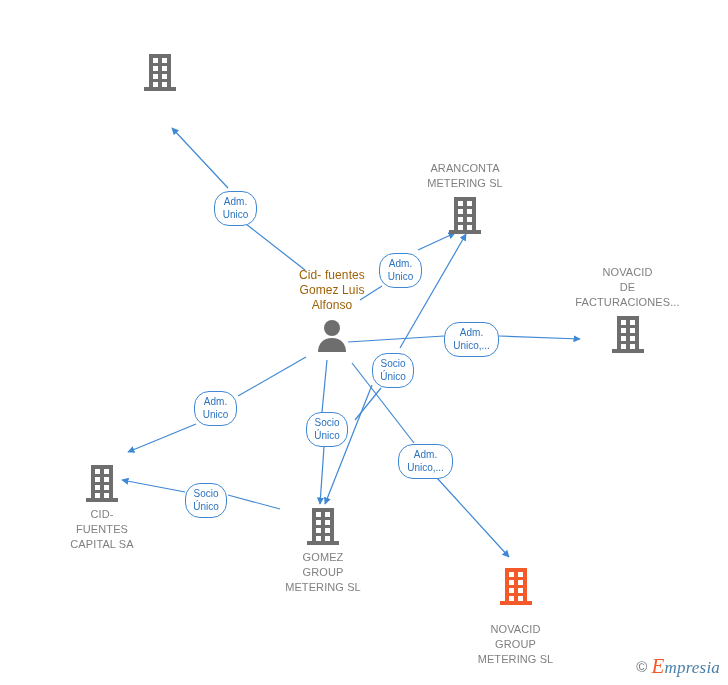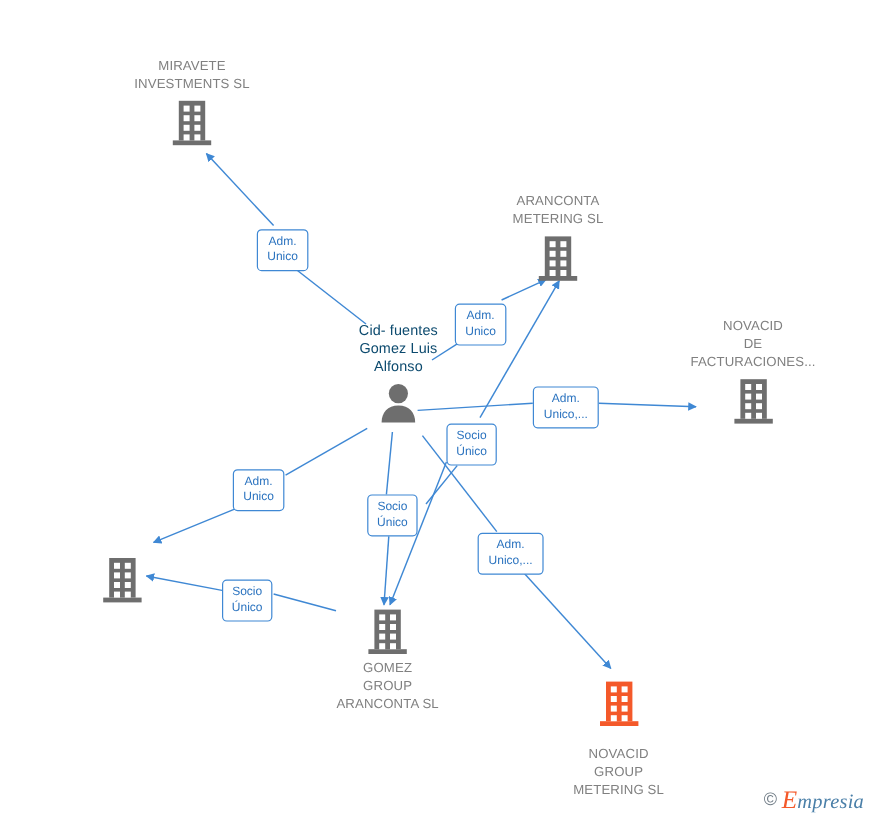--- a/index.html
+++ b/index.html
@@ -18,27 +18,27 @@
   .node{position:absolute;text-align:center;}
   .node-label{
     font-size:11px;
     line-height:15px;
     color:#808080;
     letter-spacing:0.1px;
     white-space:pre-line;
     font-family:"Liberation Sans", sans-serif;
   }
   .node-label.person{
-    font-size:12px;line-height:15px;color:#0c4a6e;
+    font-size:12px;line-height:15px;color:#a16207;
   }
   .icon-wrap{display:flex;justify-content:center;align-items:flex-end;}
   .edge-label{
     position:absolute;
     border:1px solid #3f88d4;
-    border-radius:4px;
+    border-radius:15px;
     background:#ffffff;
     color:#2b73bf;
     font-size:10px;
     line-height:13px;
     text-align:center;
     padding:3px 5px 4px 5px;
     white-space:pre-line;
     box-sizing:border-box;
     font-family:"Liberation Sans", sans-serif;
   }
@@ -93,22 +93,20 @@
 
     <path d="M 352 363 L 414 443"></path>
     <path d="M 437 478 L 509 557" marker-end="url(#arrow)"></path>
 
     <path d="M 280 509 L 228 495"></path>
     <path d="M 185 492 L 122 480" marker-end="url(#arrow)"></path>
   </g>
 </svg>
 
 <div class="node" style="left:100px;top:48px;width:120px;">
-  <div class="node-label">MIRAVETE
-INVESTMENTS SL</div>
   <div class="icon-wrap" style="margin-top:4px;">
     <svg width="34" height="40" viewBox="0 0 34 40">
       <g fill="#6e6e6e">
         <rect x="6" y="2" width="22" height="33"></rect>
         <rect x="1" y="35" width="32" height="4"></rect>
       </g>
       <g fill="#ffffff">
         <rect x="10" y="6" width="5" height="5"></rect>
           <rect x="19" y="6" width="5" height="5"></rect>
         <rect x="10" y="14" width="5" height="5"></rect>
@@ -193,20 +191,23 @@
           <rect x="19" y="6" width="5" height="5"></rect>
         <rect x="10" y="14" width="5" height="5"></rect>
           <rect x="19" y="14" width="5" height="5"></rect>
         <rect x="10" y="22" width="5" height="5"></rect>
           <rect x="19" y="22" width="5" height="5"></rect>
         <rect x="10" y="30" width="5" height="5"></rect>
           <rect x="19" y="30" width="5" height="5"></rect>
       </g>
     </svg>
   </div>
+  <div class="node-label" style="margin-top:4px;">CID-
+FUENTES
+CAPITAL SA</div>
 </div>
 
 <div class="node" style="left:268px;top:506px;width:110px;">
   <div class="icon-wrap">
     <svg width="34" height="40" viewBox="0 0 34 40">
       <g fill="#6e6e6e">
         <rect x="6" y="2" width="22" height="33"></rect>
         <rect x="1" y="35" width="32" height="4"></rect>
       </g>
       <g fill="#ffffff">
@@ -216,21 +217,21 @@
           <rect x="19" y="14" width="5" height="5"></rect>
         <rect x="10" y="22" width="5" height="5"></rect>
           <rect x="19" y="22" width="5" height="5"></rect>
         <rect x="10" y="30" width="5" height="5"></rect>
           <rect x="19" y="30" width="5" height="5"></rect>
       </g>
     </svg>
   </div>
   <div class="node-label" style="margin-top:4px;">GOMEZ
 GROUP
-ARANCONTA  SL</div>
+METERING  SL</div>
 </div>
 
 <div class="node" style="left:458px;top:566px;width:115px;">
   <div class="icon-wrap">
     <svg width="34" height="40" viewBox="0 0 34 40">
       <g fill="#f4592a">
         <rect x="6" y="2" width="22" height="33"></rect>
         <rect x="1" y="35" width="32" height="4"></rect>
       </g>
       <g fill="#ffffff">

